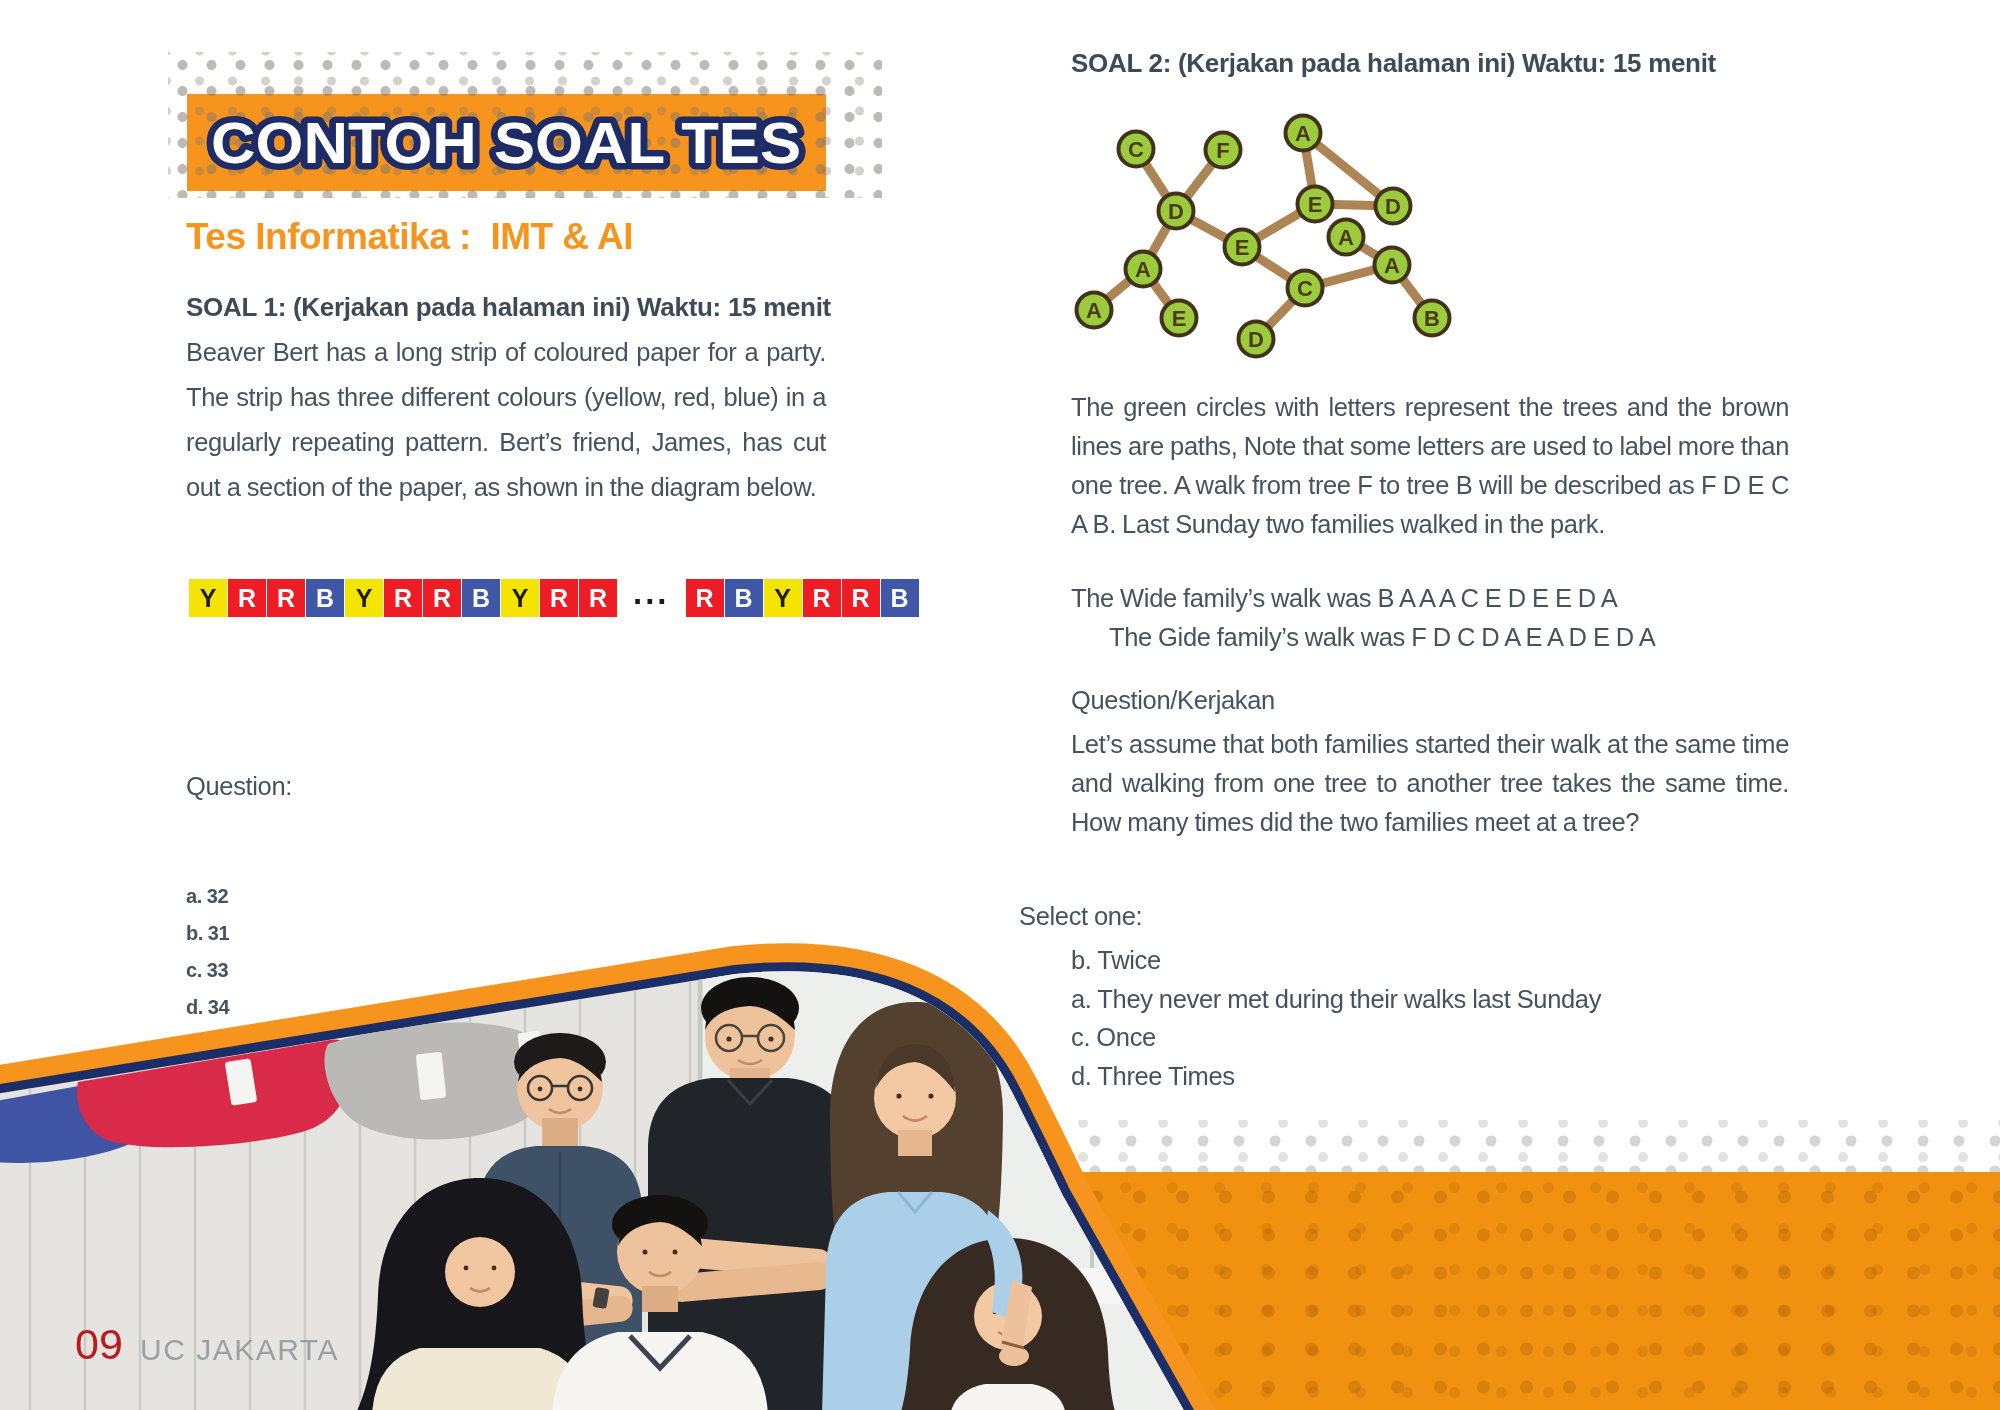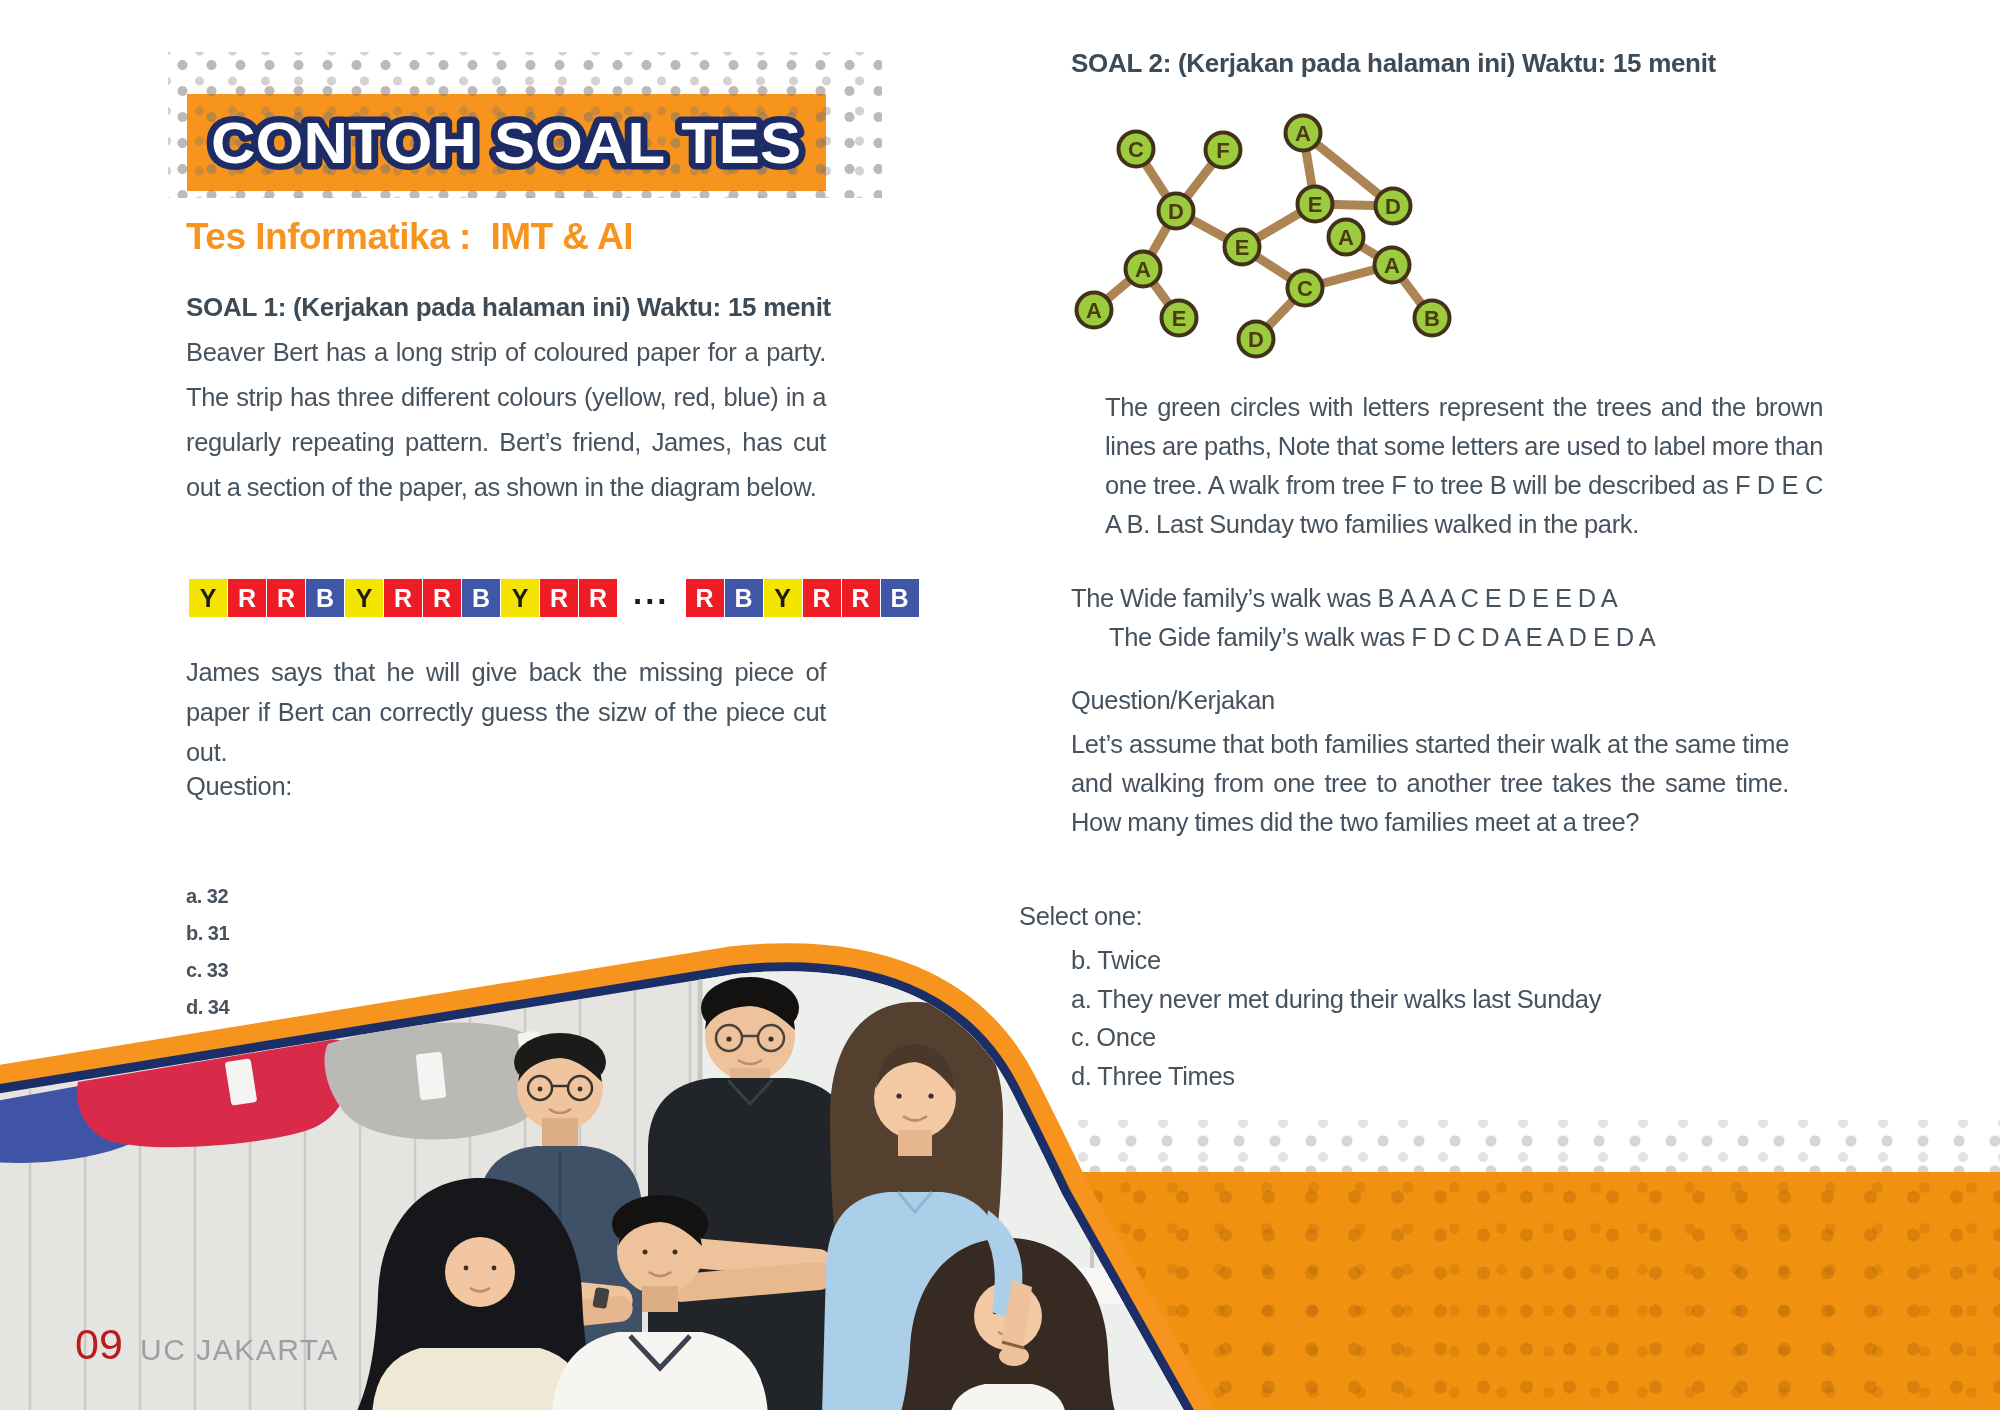--- a/index.html
+++ b/index.html
@@ -31,21 +31,21 @@
   .just{text-align:justify;text-justify:inter-word;}
 
   .s1-heading{left:186px;top:292px;}
   .s1-intro{left:186px;top:330px;width:640px;line-height:45px;}
   .s1-james{left:186px;top:652px;width:640px;line-height:40px;}
   .s1-qlabel{left:186px;top:772px;font-size:25.5px;}
   .s1-question{left:186px;top:812px;width:640px;line-height:41px;}
   .s1-options{left:186px;top:878px;line-height:37px;font-size:20px;font-weight:bold;}
 
   .s2-heading{left:1071px;top:48px;}
-  .s2-desc{left:1071px;top:388px;width:718px;line-height:39px;margin-left:34px;}
+  .s2-desc{left:1071px;top:388px;width:718px;line-height:39px;}
   .walk1{left:1071px;top:584px;white-space:nowrap;}
   .walk2{left:1071px;top:623px;white-space:nowrap;margin-left:38px;}
   .s2-qhead{left:1071px;top:686px;}
   .s2-challenge{left:1071px;top:725px;width:718px;line-height:39px;}
   .select-label{left:1019px;top:902px;text-align:center;}
   .s2-options{left:1071px;top:941px;line-height:38.5px;font-size:25.5px;}
 
   
   .strip{left:189px;top:574px;display:flex;align-items:center;z-index:2;}
   .strip .cell{
@@ -114,21 +114,20 @@
       <span class="cell r">R</span>
       <span class="strip-ellipsis">...</span>
       <span class="cell r">R</span>
       <span class="cell b">B</span>
       <span class="cell y">Y</span>
       <span class="cell r">R</span>
       <span class="cell r">R</span>
       <span class="cell b">B</span>
     </div>
 
-  <div class="abs body-txt just s1-james">James says that he will give back the missing piece of paper if Bert can correctly guess the sizw of the piece cut out.</div>
   <div class="abs body-txt s1-qlabel">Question:</div>
   <div class="abs s1-options body-txt" id="s1-options">
       <div>a. 32</div>
       <div>b. 31</div>
       <div>c. 33</div>
       <div>d. 34</div>
     </div>
 
   <div class="abs h-bold s2-heading">SOAL 2: (Kerjakan pada halaman ini) Waktu: 15 menit</div>
 

